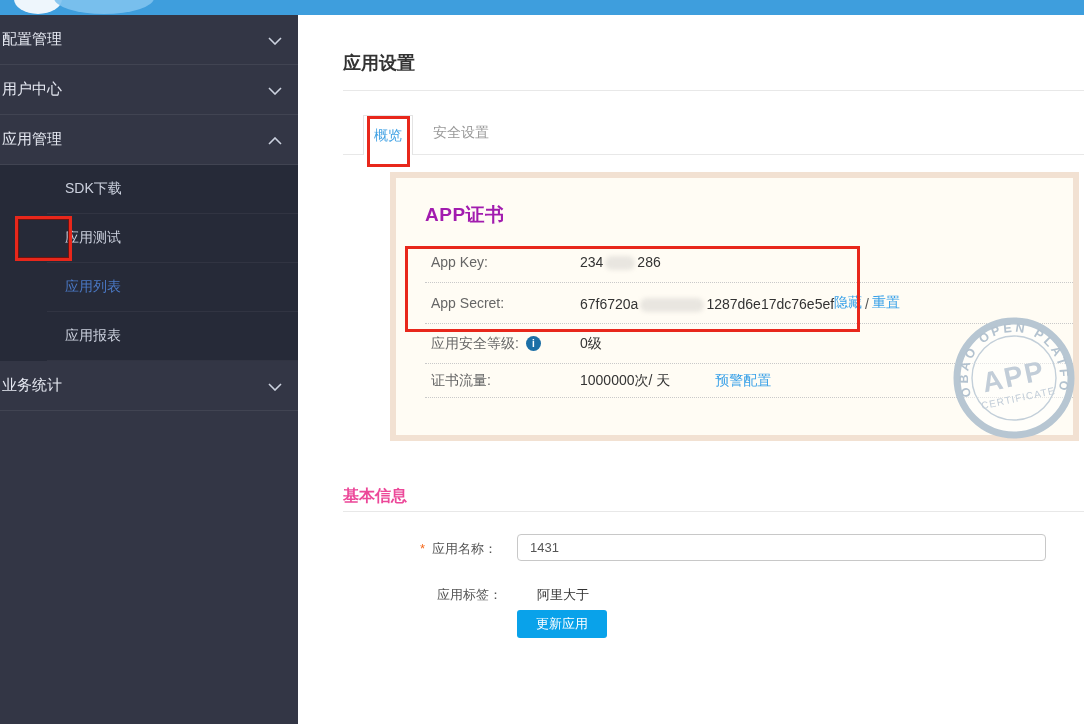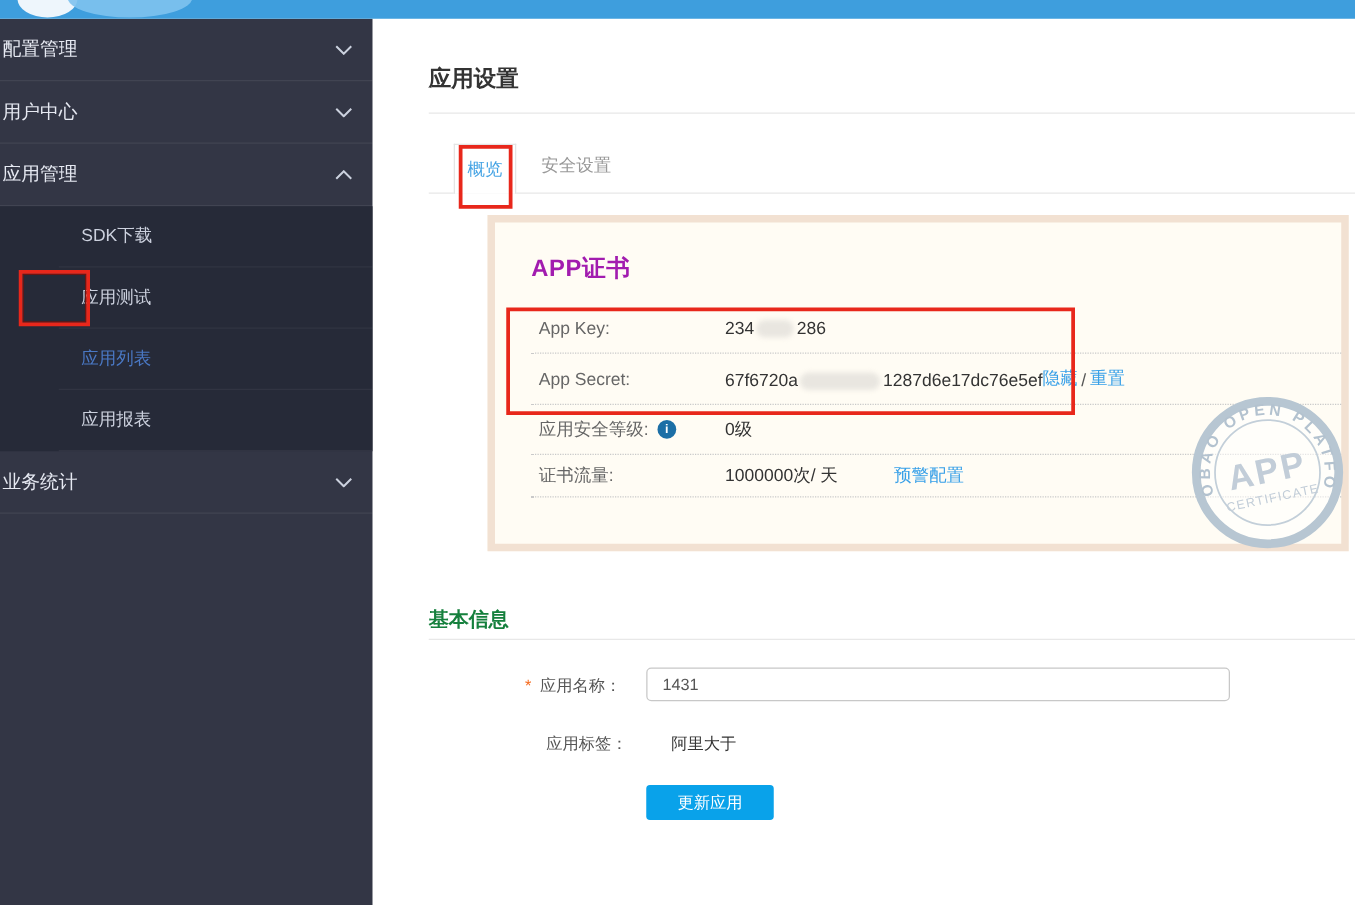--- a/index.html
+++ b/index.html
@@ -60,29 +60,29 @@
 
   .stamp { position:absolute; left:950px; top:314px; width:128px; height:128px; z-index:3; }
 
   
   .redbox { position:absolute; border:3px solid #e8271b; z-index:10; pointer-events:none; }
   #redbox-tab  { left:367px; top:116px; width:43px;  height:51px; }
   #redbox-cred { left:405px; top:246px; width:455px; height:86px; }
   #redbox-side { left:15px;  top:216px; width:57px;  height:45px; box-shadow:inset 0 0 0 1px #6d1410; }
 
   
-  .basic-title { position:absolute; left:343px; top:486px; font-size:16px; font-weight:600; color:#15803d; }
+  .basic-title { position:absolute; left:343px; top:486px; font-size:16px; font-weight:600; color:#ec4899; }
   .req-mark { position:absolute; left:420px; top:541px; color:#f5691c; font-size:13px; }
   .fname-label { position:absolute; left:432px; top:540px; font-size:13px; color:#555; }
-  .fname-input { position:absolute; left:517px; top:534px; width:467px; height:27px;
+  .fname-input { position:absolute; left:517px; top:534px; width:529px; height:27px;
                  border:1px solid #c8c8c8; border-radius:4px; padding:0 12px; font-size:13px;
                  color:#555; background:#fff; outline:none; }
   .ftag-label { position:absolute; left:437px; top:586px; font-size:13px; color:#555; }
   .ftag-value { position:absolute; left:517px; top:586px; font-size:13px; color:#333;padding-left:20px; }
-  .submit-btn { position:absolute; left:517px; top:628px; width:102px; height:28px; background:#09a2ea;
+  .submit-btn { position:absolute; left:517px; top:610px; width:90px; height:28px; background:#09a2ea;
                 color:#fff; border:none; border-radius:3px; font-size:13px; cursor:pointer; }
 </style>
 </head>
 <body>
 
 <div id="stage">
 
   <div class="topbar">
     <div class="logo-blob1"></div>
     <div class="logo-blob2"></div>

